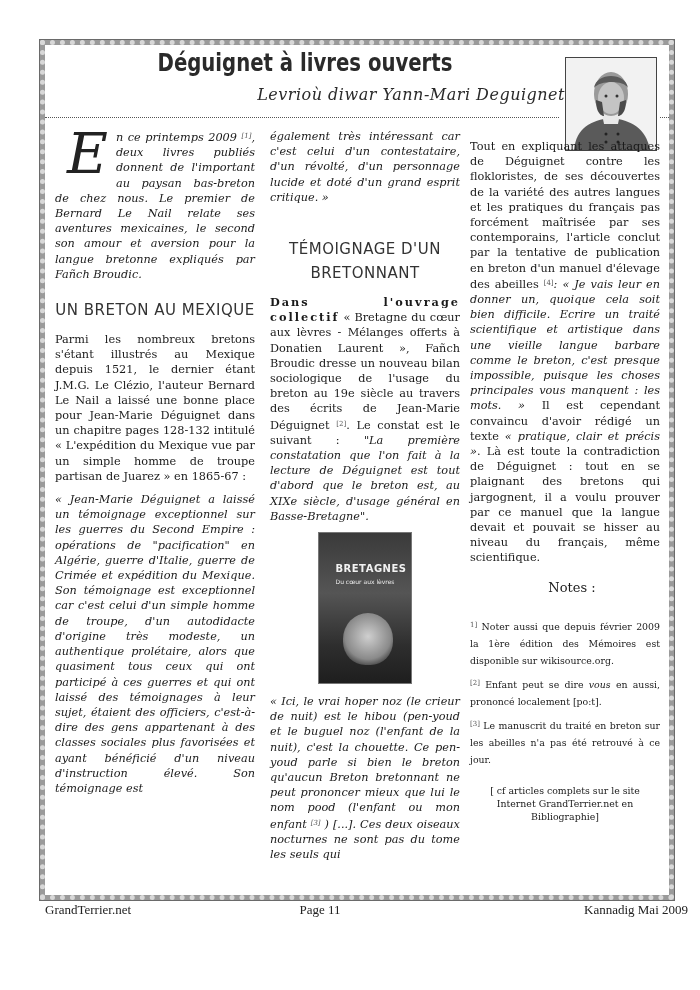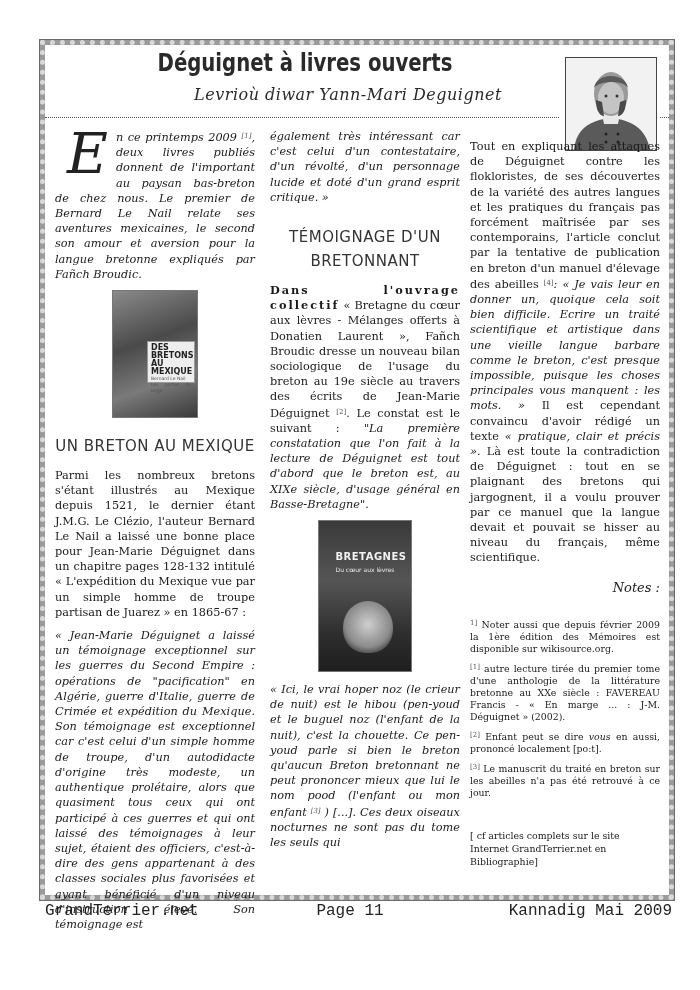--- a/index.html
+++ b/index.html
@@ -13,22 +13,22 @@
   .frame::before {
     content: ""; position: absolute; inset: -5px;
     border: 5px dotted #d8d8d8; pointer-events: none;
   }
   .title {
     position: absolute; left: 0; width: 520px; top: 4px; text-align: center;
     font-family: "DejaVu Sans", sans-serif; font-size: 24px; font-weight: bold; letter-spacing: 0px; color: #2a2a2a;
     transform: scaleX(0.82); transform-origin: center;
   }
   .subtitle {
-    position: absolute; left: 0; width: 520px; top: 40px; text-align: center;
-    font-family: "DejaVu Serif", serif; font-style: italic; font-size: 16px; color: #2a2a2a; letter-spacing: 0.5px; padding-left: 43px;
+    position: absolute; left: 0; width: 520px; top: 40px; text-align: right;
+    font-family: "DejaVu Serif", serif; font-style: italic; font-size: 16px; color: #2a2a2a; letter-spacing: 0.5px;
   }
   .rule-top {
     position: absolute; left: 0; right: 0; top: 72px; border-top: 1px dotted #555;
   }
   .rule-top.left { right: 110px; }
   .rule-top.right { left: 615px; right: 0; }
   .portrait {
     position: absolute; left: 520px; top: 12px; width: 90px; height: 92px;
     border: 1px solid #444; background: #f4f4f4; overflow: hidden;
   }
@@ -50,27 +50,27 @@
     display: block; margin: 8px auto; border: 1px solid #777; position: relative; overflow: hidden;
   }
   .book1 { width: 84px; height: 126px; background: linear-gradient(160deg,#8a8a8a,#4a4a4a 40%,#7a7a7a 70%,#3a3a3a); }
   .book1 .label { position: absolute; left: 34px; top: 50px; width: 48px; height: 42px; background: #eee; border: 1px solid #999; padding: 2px 3px; box-sizing: border-box; }
   .book1 .label .t { font-family: "DejaVu Sans", sans-serif; font-weight: bold; font-size: 8px; line-height: 8px; color: #222; }
   .book1 .label .a { font-family: "DejaVu Sans", sans-serif; font-size: 4.5px; line-height: 6px; color: #555; }
   .book2 { width: 92px; height: 150px; background: linear-gradient(180deg,#3a3a3a,#555 40%,#2e2e2e 75%,#1e1e1e); }
   .book2 .t { position: absolute; left: 0; right: 0; top: 28px; text-align: center; font-family: "DejaVu Sans", sans-serif; font-weight: bold; font-size: 10px; color: #f2f2f2; letter-spacing: 0.5px; margin-left: 12px; }
   .book2 .s { position: absolute; left: 0; right: 0; top: 41px; text-align: center; font-family: "DejaVu Sans", sans-serif; font-size: 6px; color: #eaeaea; }
   .book2 .face { position: absolute; left: 24px; top: 80px; width: 50px; height: 52px; border-radius: 50% 50% 45% 45%; background: radial-gradient(circle at 50% 45%, #cfcfcf, #8a8a8a 60%, #444 80%); }
-  .notes-title { font-size: 13px; margin: 14px 0 22px 14px; text-align: right; font-style: italic; }
-  .note { font-size: 9.4px; line-height: 12px; margin-bottom: 6px; }
-  .cf { text-align: left; font-size: 9.4px; line-height: 13.2px; margin-top: 30px; }
-  .footer { position: absolute; top: 902px; font-family: Liberation Mono, monospace; font-size: 16px; color: #222; }
+  .notes-title { font-size: 13px; margin: 14px 0 22px 14px; text-align: center; }
+  .note { font-size: 9.4px; line-height: 17px; margin-bottom: 6px; }
+  .cf { text-align: center; font-size: 9.4px; line-height: 13.2px; margin-top: 16px; }
+  .footer { position: absolute; top: 902px; font-family: Liberation Serif, serif; font-size: 13px; color: #222; }
   .footer.left { left: 45px; }
-  .footer.center { left: 0; width: 700px; text-align: center; }
-  .footer.right { right: 28px; }
+  .footer.center { left: 0; width: 640px; text-align: center; }
+  .footer.right { right: 12px; }
   p { margin: 0 0 8px 0; }
   .spaced { letter-spacing: 2px; font-weight: bold; }
 </style>
 </head>
 <body>
 
 <div class="frame">
   <div class="title">Déguignet à livres ouverts</div>
   <div class="subtitle">Levrioù diwar Yann-Mari Deguignet</div>
   <div class="rule-top left"></div>
@@ -92,35 +92,28 @@
       <circle cx="40" cy="84" r="1.5" fill="#222"></circle>
       <circle cx="52" cy="76" r="1.5" fill="#222"></circle>
       <circle cx="52" cy="84" r="1.5" fill="#222"></circle>
     </svg>
   </div>
 
   <div class="col col1">
     <p class="it">
       <span class="drop">E</span><span>n ce printemps 2009 </span><span class="sup">[1]</span><span>, deux livres publiés donnent de l'important au paysan bas-breton de chez nous. Le premier de Bernard Le Nail relate ses aventures mexicaines, le second son amour et aversion pour la langue bretonne expliqués par Fañch Broudic.</span>
     </p>
-    <div class="book book1">
-      <div class="label">
-        <div class="t">DES BRETONS AU MEXIQUE</div>
-        <div class="a">Bernard Le Nail</div>
-        <div class="a">Les portes du large</div>
-      </div>
-    </div>
     <div class="section-head" style="margin-top:16px;text-align:center;">UN BRETON AU MEXIQUE</div>
     <p>Parmi les nombreux bretons s'étant illustrés au Mexique depuis 1521, le dernier étant J.M.G. Le Clézio, l'auteur Bernard Le Nail a laissé une bonne place pour Jean-Marie Déguignet dans un chapitre pages 128-132 intitulé « L'expédition du Mexique vue par un simple homme de troupe partisan de Juarez » en 1865-67 :</p>
     <p class="it">« Jean-Marie Déguignet a laissé un témoignage exceptionnel sur les guerres du Second Empire : opérations de "pacification" en Algérie, guerre d'Italie, guerre de Crimée et expédition du Mexique. Son témoignage est exceptionnel car c'est celui d'un simple homme de troupe, d'un autodidacte d'origine très modeste, un authentique prolétaire, alors que quasiment tous ceux qui ont participé à ces guerres et qui ont laissé des témoignages à leur sujet, étaient des officiers, c'est-à-dire des gens appartenant à des classes sociales plus favorisées et ayant bénéficié d'un niveau d'instruction élevé. Son témoignage est</p>
   </div>
 
   <div class="col col2">
     <p class="it">également très intéressant car c'est celui d'un contestataire, d'un révolté, d'un personnage lucide et doté d'un grand esprit critique. »</p>
-    <div class="section-head" style="margin-top:20px;text-align:center;">TÉMOIGNAGE D'UN BRETONNANT</div>
+    <div class="section-head" style="margin-top:32px;text-align:center;">TÉMOIGNAGE D'UN BRETONNANT</div>
     <p>
       <span class="spaced">Dans l'ouvrage collectif</span>
       <span>« Bretagne du cœur aux lèvres - Mélanges offerts à Donatien Laurent », Fañch Broudic dresse un nouveau bilan sociologique de l'usage du breton au 19e siècle au travers des écrits de Jean-Marie Déguignet </span><span class="sup">[2]</span><span>. Le constat est le suivant : </span><span class="it">"La première constatation que l'on fait à la lecture de Déguignet est tout d'abord que le breton est, au XIXe siècle, d'usage général en Basse-Bretagne".</span>
     </p>
     <div class="book book2">
       <div class="t">BRETAGNES</div>
       <div class="s">Du cœur aux lèvres</div>
       <div class="face"></div>
     </div>
     <p class="it" style="margin-top:10px;">
@@ -131,24 +124,20 @@
   <div class="col col3">
     <p style="margin-top:10px;">
       <span>Tout en expliquant les attaques de Déguignet contre les flokloristes, de ses découvertes de la variété des autres langues et les pratiques du français pas forcément maîtrisée par ses contemporains, l'article conclut par la tentative de publication en breton d'un manuel d'élevage des abeilles </span><span class="sup">[4]</span><span class="it">: « Je vais leur en donner un, quoique cela soit bien difficile. Ecrire un traité scientifique et artistique dans une vieille langue barbare comme le breton, c'est presque impossible, puisque les choses principales vous manquent : les mots. »</span><span> Il est cependant convaincu d'avoir rédigé un texte </span><span class="it">« pratique, clair et précis »</span><span>. Là est toute la contradiction de Déguignet : tout en se plaignant des bretons qui jargognent, il a voulu prouver par ce manuel que la langue devait et pouvait se hisser au niveau du français, même scientifique.</span>
     </p>
     <div class="notes-title">Notes :</div>
     <div class="note">
       <span class="sup">1]</span>
       <span>Noter aussi que depuis février 2009 la 1ère édition des Mémoires est disponible sur wikisource.org.</span>
     </div>
     <div class="note">
-      <span class="sup">[1]</span>
-      <span>autre lecture tirée du premier tome d'une anthologie de la littérature bretonne au XXe siècle : FAVEREAU Francis - « En marge ... : J-M. Déguignet » (2002).</span>
-    </div>
-    <div class="note">
       <span class="sup">[2]</span>
       <span>Enfant peut se dire </span><span class="it">vous</span><span> en aussi, prononcé localement [po:t].</span>
     </div>
     <div class="note">
       <span class="sup">[3]</span>
       <span>Le manuscrit du traité en breton sur les abeilles n'a pas été retrouvé à ce jour.</span>
     </div>
     <div class="cf">[ cf articles complets sur le site Internet GrandTerrier.net en Bibliographie]</div>
   </div>
 </div>

